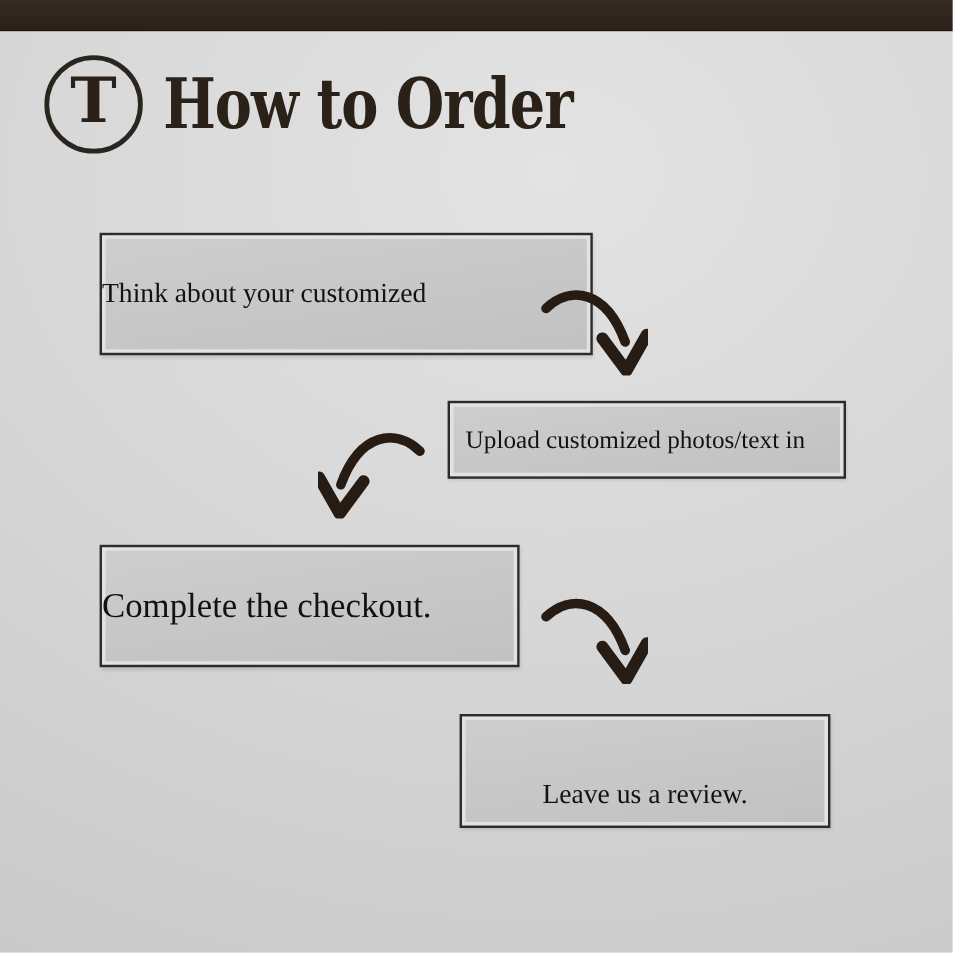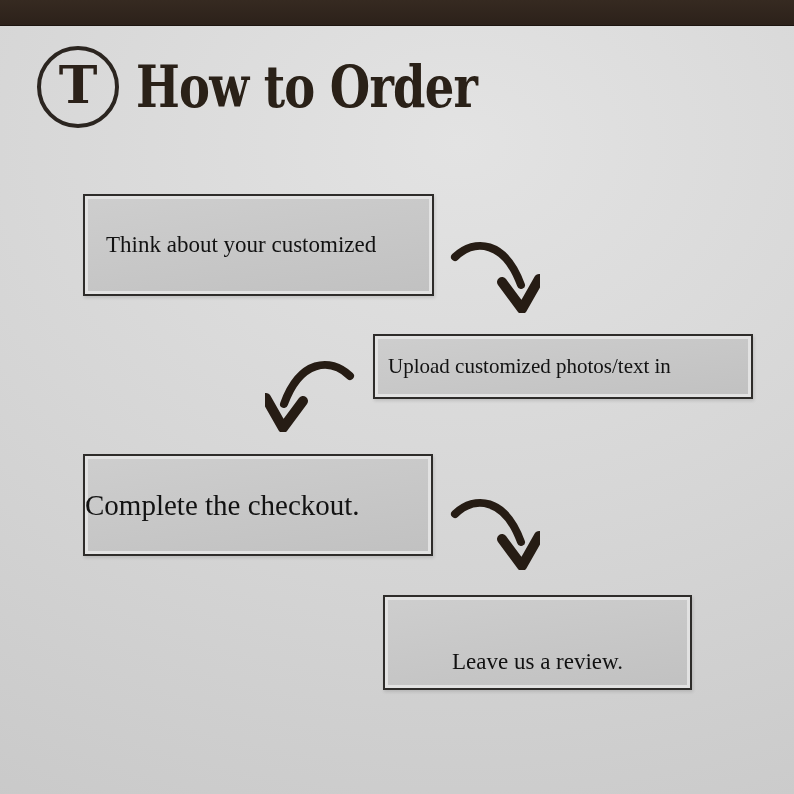--- a/index.html
+++ b/index.html
@@ -29,22 +29,22 @@
     transform:scaleX(0.8); transform-origin:left center; line-height:1;
   }
   .step {
     position:absolute;
     background: linear-gradient(172deg, #cecece 0%, #c1c1c1 100%);
     border:2px solid #2e2c2a;
     box-shadow: inset 0 0 0 3px #e2e2e2, 1px 2px 3px rgba(0,0,0,0.12);
     display:flex; flex-direction:column; justify-content:center;
     color:#121212;
   }
-  .box1 { left:83px;  top:194px; width:351px; height:102px; padding-left:21px; font-size:23px; line-height:1.32; }
-  .box2 { left:373px; top:334px; width:380px; height:65px;  padding-left:13px; font-size:21px; line-height:1.25; }
+  .box1 { left:83px;  top:194px; width:411px; height:102px; font-size:23px; line-height:1.32; }
+  .box2 { left:373px; top:334px; width:332px; height:65px;  padding-left:13px; font-size:21px; line-height:1.25; }
   .box3 { left:83px;  top:454px; width:350px; height:102px; font-size:29px; }
   .box3 .step-text { }
   .box4 { left:383px; top:595px; width:309px; height:95px;  font-size:23px; line-height:1.32; align-items:center; }
   .box4 .step-text { text-align:right;margin-top:40px; }
   .arrow { position:absolute; width:95px; height:80px; }
   .a1 { left:445px; top:233px; }
   .a2 { left:265px; top:352px; transform:scaleX(-1); }
   .a3 { left:445px; top:490px; }
   .arrow svg { display:block; }
 </style>

